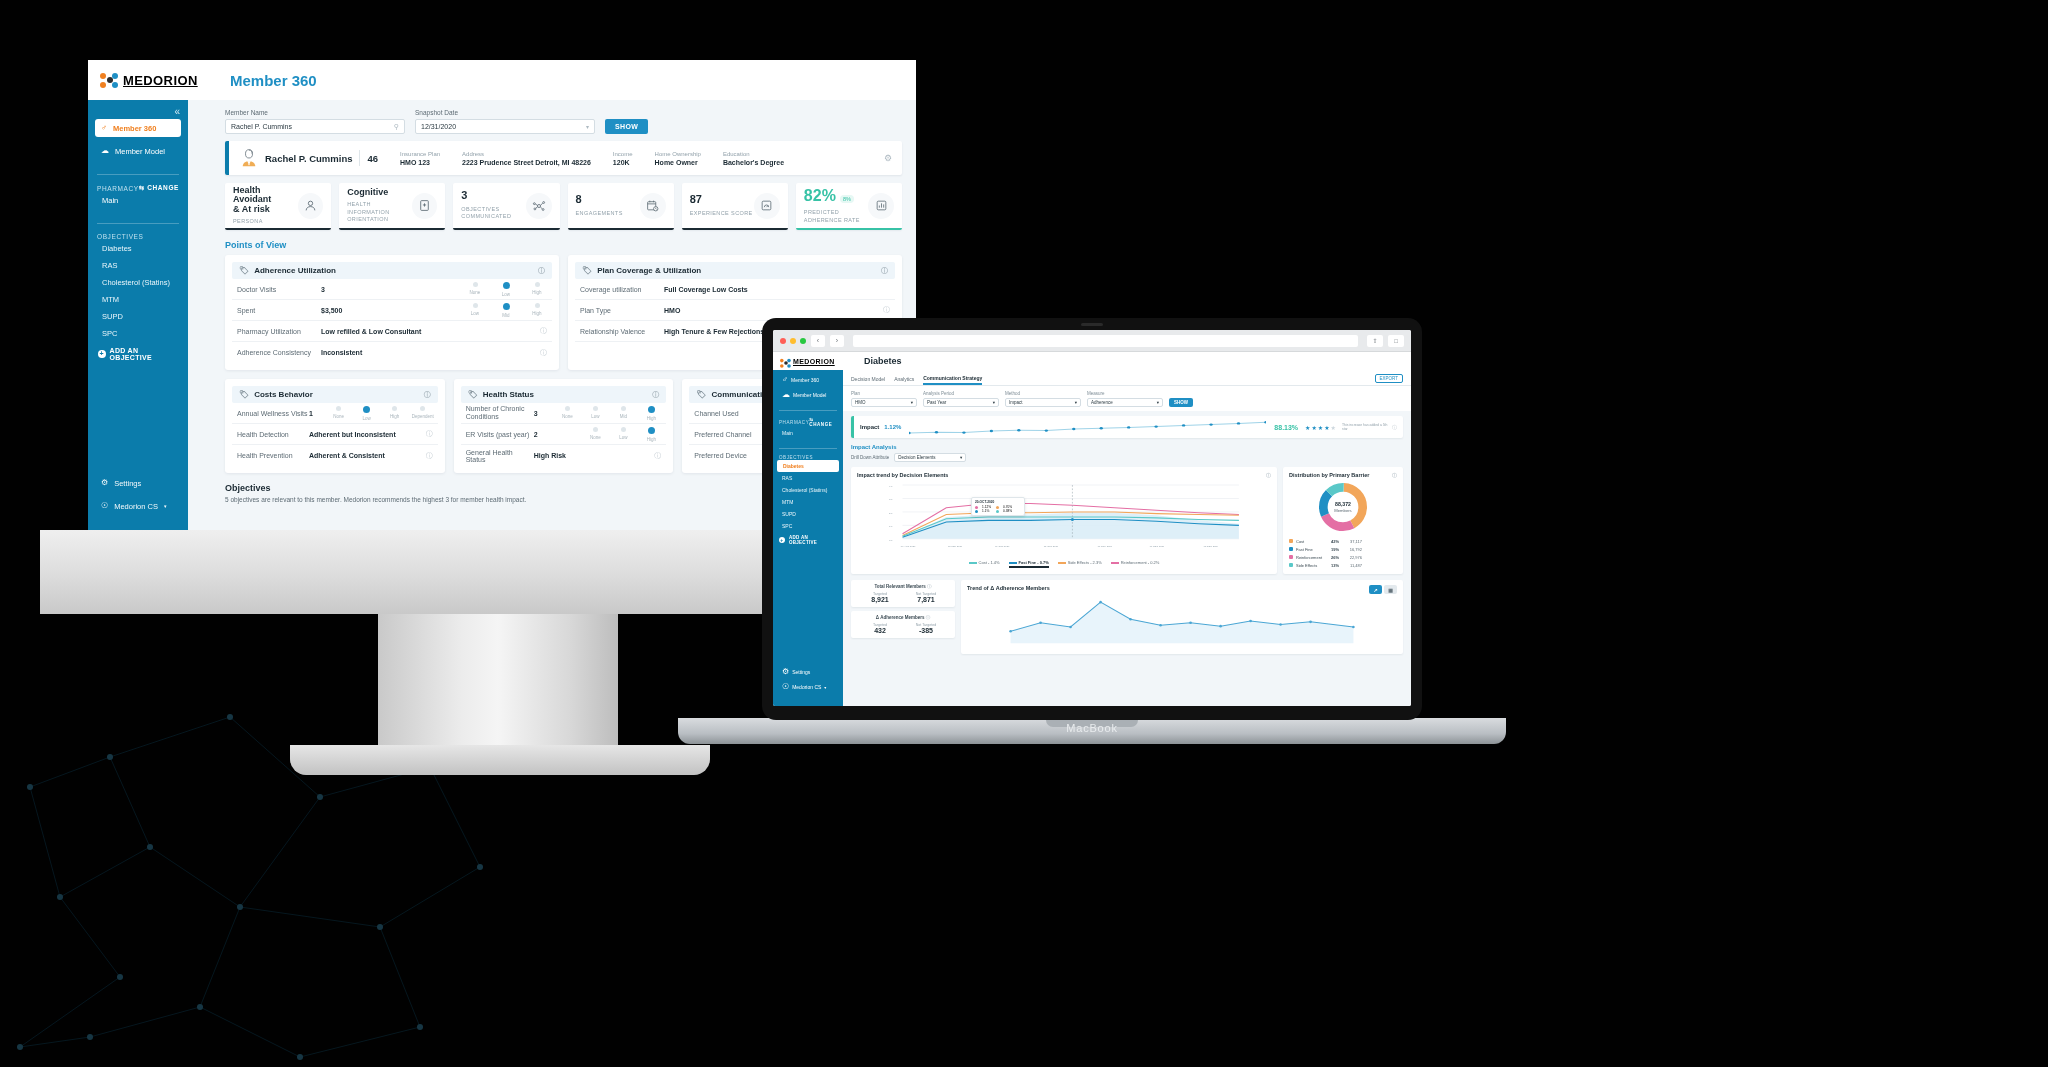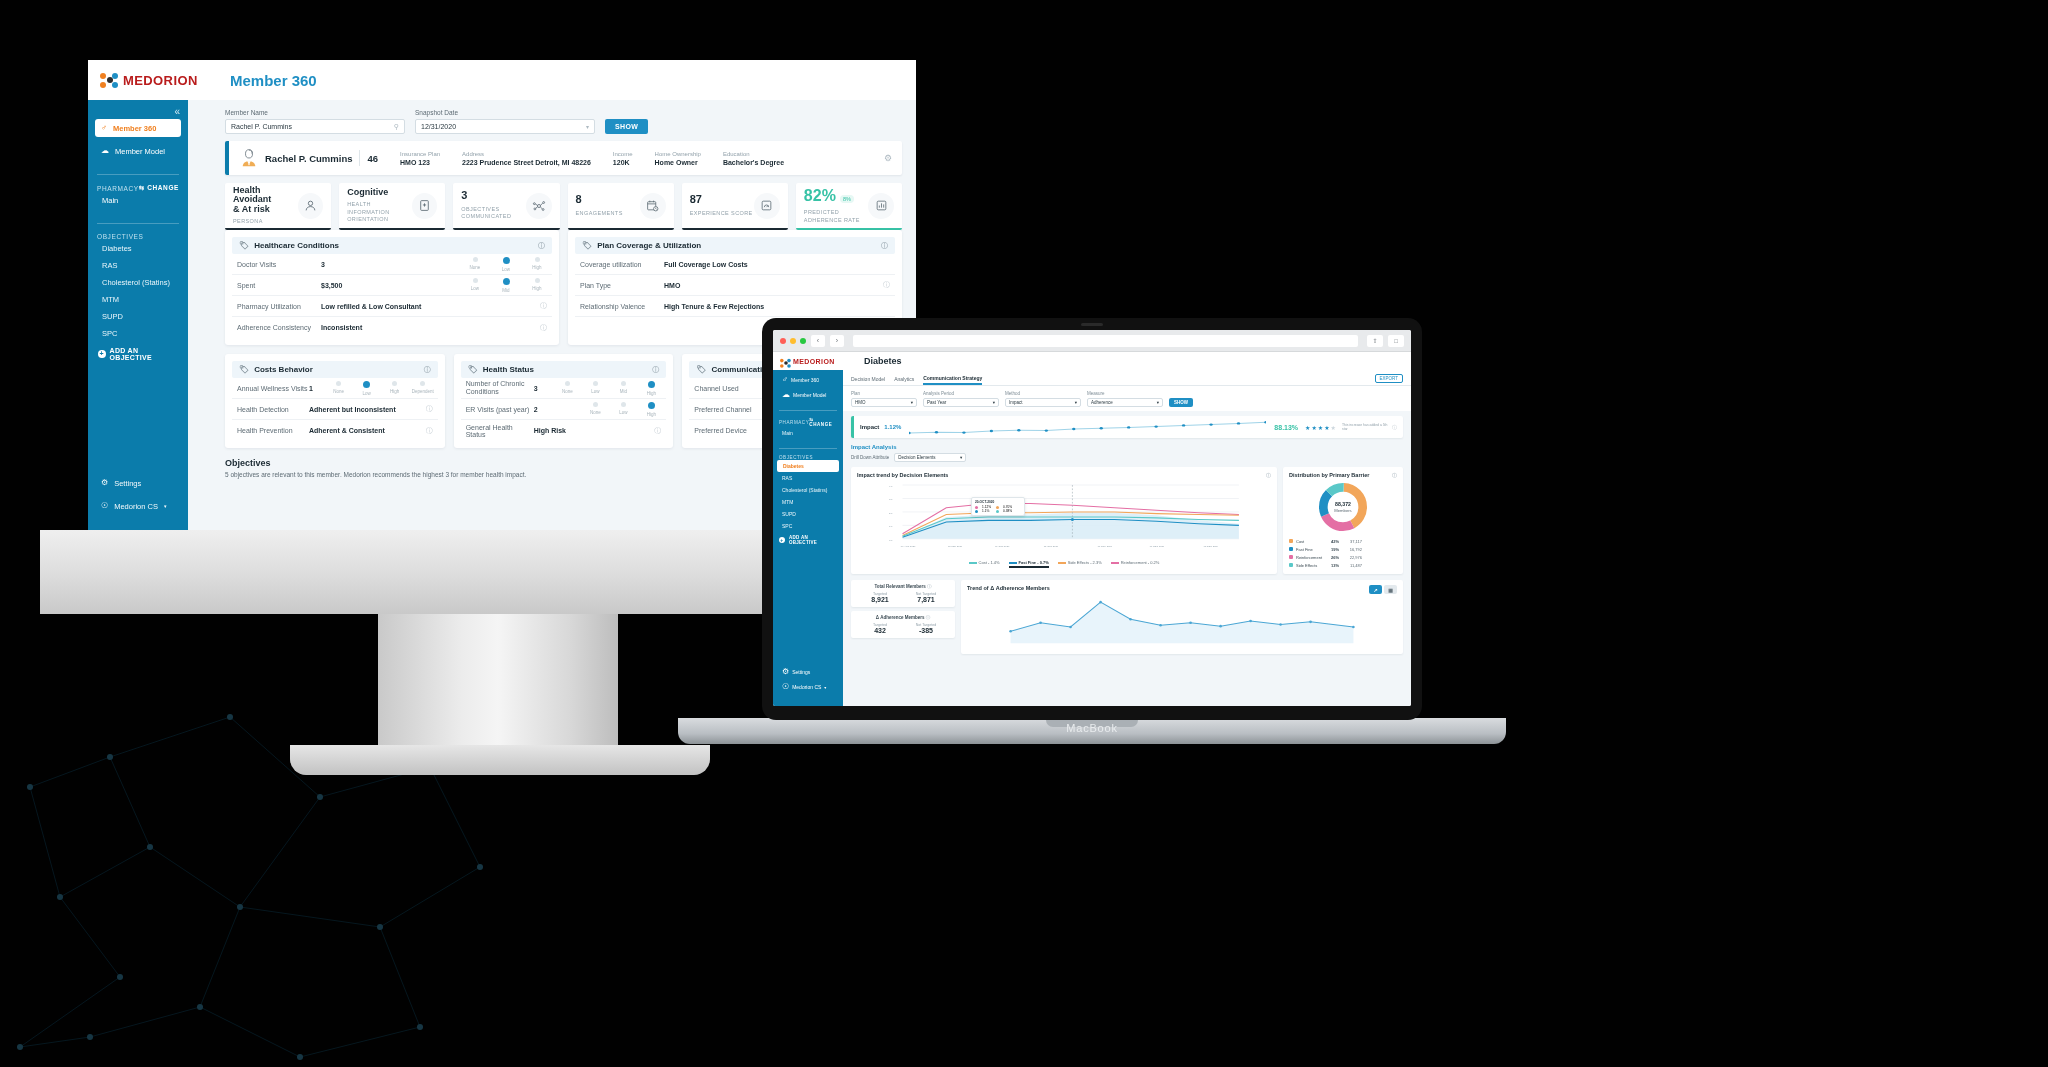--- a/index.html
+++ b/index.html
@@ -24,21 +24,21 @@
 
   
   .app-top { position:absolute; left:0; top:0; width:828px; height:40px; background:#fff;
     display:flex; align-items:center; }
   .logo { display:flex; align-items:center; gap:6px; width:112px; padding-left:12px; }
   .logo-dots { position:relative; width:17px; height:15px; }
   .logo-dots i { position:absolute; width:6px; height:6px; border-radius:50%; display:block; }
   .d1{left:0;top:0;background:#f08020;} .d2{left:0;top:9px;background:#f08020;}
   .d3{left:7px;top:4px;background:#2b2b2b;} .d4{left:12px;top:0;background:#1f8fc4;}
   .d5{left:12px;top:9px;background:#1f8fc4;}
-  .logo-txt { font-size:13px; font-weight:700; letter-spacing:.4px; color:#b91c1c; }
+  .logo-txt { font-size:13px; font-weight:700; letter-spacing:.4px; color:#000000;text-decoration:underline; }
   .app-title { font-size:15px; color:#1f8fc4; font-weight:600; margin-left:30px; }
 
   
   .sidebar { position:absolute; left:0; top:40px; width:100px; bottom:0; background:#0b7cab;
     color:#fff; font-size:7.5px; }
   .collapse { text-align:right; padding:6px 8px 2px 0; font-size:10px; color:#cfe8f3; }
   .nav-item { display:flex; align-items:center; gap:6px; height:18px; margin:0 7px 5px 7px;
     padding:0 6px; border-radius:3px; font-size:7.5px; }
   .nav-item.active { background:#fff; color:#f08020; font-weight:700; }
   .nav-item .ic { font-size:8px; line-height:1; }
@@ -493,26 +493,27 @@
             </div>
             <div class="kpi-ic">
               <svg width="13" height="13" viewBox="0 0 24 24" fill="none" stroke="#5d6b74" stroke-width="1.5">
                 <rect x="4" y="4" width="16" height="16" rx="2"></rect>
                 <path d="M8 16v-4M12 16V8M16 16v-6"></path>
                 </svg>
             </div>
           </div>
         </div>
 
+        <div class="sec-title">Points of View</div>
 
         <div class="pov-row">
           <div class="card" style="width:365px;">
             <div class="card-head">
               <span class="tag">🏷</span>
-              <span>Healthcare Conditions</span>
+              <span>Adherence Utilization</span>
               <span class="info">ⓘ</span>
             </div>
 
             <div class="row">
               <span class="k">Doctor Visits</span>
               <span class="v">3</span>
               <span class="scale">
                 <span class="sc">
                     <span class="dot"></span>
                     <span class="lb">None</span>

